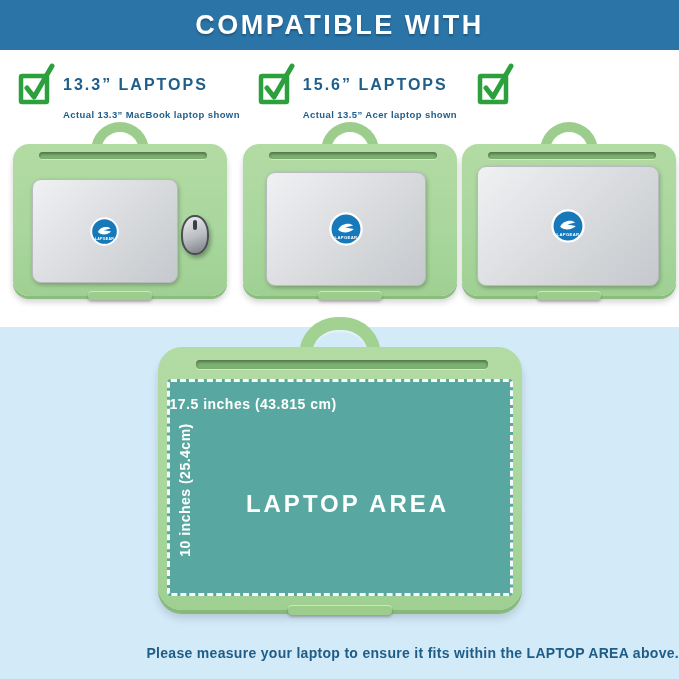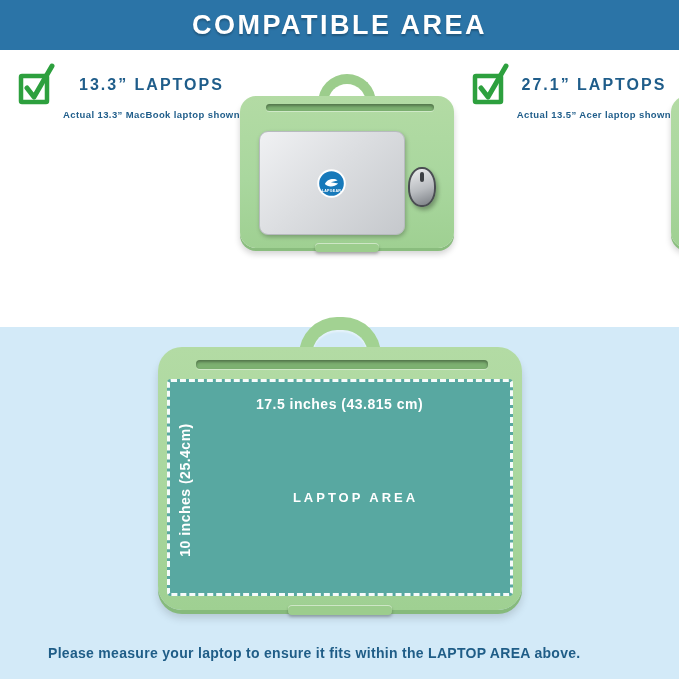--- a/index.html
+++ b/index.html
@@ -18,21 +18,21 @@
   .banner-title {
     color: #fff; font-size: 27px; font-weight: bold; letter-spacing: 2.5px;
     text-shadow: 0 2px 2px rgba(0,0,0,0.25);
   }
 
   
   .top-section {
     height: 277px; background: #fff;
     display: flex; padding-top: 12px;
   }
-  .column { flex: 1; display: flex; flex-direction: row; text-align: center; }
+  .column { flex: 1; display: flex; flex-direction: column; }
   .col-header {
     display: flex; align-items: flex-start;
     padding-left: 18px; height: 48px;
   }
   .check-icon { width: 37px; height: 44px; flex: 0 0 auto; }
   .col-text { margin-left: 8px; padding-top: 14px; }
   .col-title {
     color: var(--heading_blue, #1f5d8a); font-size: 16px; font-weight: bold;
     letter-spacing: 2px; white-space: nowrap;
   }
@@ -105,47 +105,47 @@
     box-shadow: 0 4px 0 #86ba7c, 0 8px 8px rgba(0,0,0,0.15);
   }
   .groove.big { top: 13px; left: 38px; right: auto; width: 292px; height: 9px; }
   .laptop-area {
     position: absolute; left: 9px; top: 32px; width: 346px; height: 217px;
     background: var(--teal, #58a8a1);
     border: 3px dashed rgba(255,255,255,0.95);
     border-radius: 4px;
   }
   .dim-width {
-    position: absolute; top: 14px; left: 0; width: 100%; text-align: center;
+    position: absolute; top: 14px; left: 0; width: 100%; 
     color: #fff; font-size: 14px; font-weight: bold; letter-spacing: 0.5px;
   }
   .dim-height {
     position: absolute; left: 15px; top: 108px;
     transform: translate(-50%, -50%) rotate(-90deg);
     color: #fff; font-size: 14px; font-weight: bold; letter-spacing: 0.5px;
     white-space: nowrap;
   }
   .area-label {
-    position: absolute; top: 108px; left: 16px; width: 100%; text-align: center;
-    color: #fff; font-size: 13px; font-weight: bold; letter-spacing: 3px;
+    position: absolute; top: 108px; left: 8px; width: 100%; text-align: center;
+    color: #fff; font-size: 24px; font-weight: bold; letter-spacing: 3px;
   }
   .kickstand.big { width: 104px; height: 10px; bottom: -5px; }
 
   .footer-note {
-    position: absolute; bottom: 18px; left: 0; width: 100%; text-align: left;
+    position: absolute; bottom: 18px; left: 0; width: 100%; text-align: right;
     color: var(--footer_blue, #1f5d87); font-size: 14px; font-weight: bold;
     letter-spacing: 0.3px;
     padding-left: 48px;
   }
 </style>
 </head>
 <body>
 
 <div class="banner">
-  <div class="banner-title">COMPATIBLE AREA</div>
+  <div class="banner-title">COMPATIBLE WITH</div>
 </div>
 
 <div class="top-section">
 
   <div class="column">
     <div class="col-header">
       <svg class="check-icon" viewBox="0 0 37 44">
         <rect x="3" y="14" width="26" height="26" fill="#fff" stroke="#2da03e" stroke-width="4.5" rx="1"></rect>
         <path d="M9 26 L16 35 L34 4" fill="none" stroke="#2da03e" stroke-width="5" stroke-linecap="round" stroke-linejoin="round"></path>
       </svg>
@@ -171,21 +171,21 @@
     </div>
   </div>
 
   <div class="column">
     <div class="col-header">
       <svg class="check-icon" viewBox="0 0 37 44">
         <rect x="3" y="14" width="26" height="26" fill="#fff" stroke="#2da03e" stroke-width="4.5" rx="1"></rect>
         <path d="M9 26 L16 35 L34 4" fill="none" stroke="#2da03e" stroke-width="5" stroke-linecap="round" stroke-linejoin="round"></path>
       </svg>
       <div class="col-text">
-        <div class="col-title">27.1” LAPTOPS</div>
+        <div class="col-title">15.6” LAPTOPS</div>
         <div class="col-subtitle">Actual 13.5” Acer laptop shown</div>
       </div>
     </div>
     <div class="desk-stage v2">
       <div class="handle"></div>
       <div class="desk">
         <div class="groove"></div>
         <div class="laptop">
           <svg class="logo-sticker" viewBox="0 0 24 24">
             <circle cx="12" cy="12" r="11" fill="#1779ba" stroke="#ffffff" stroke-width="1.6"></circle>

